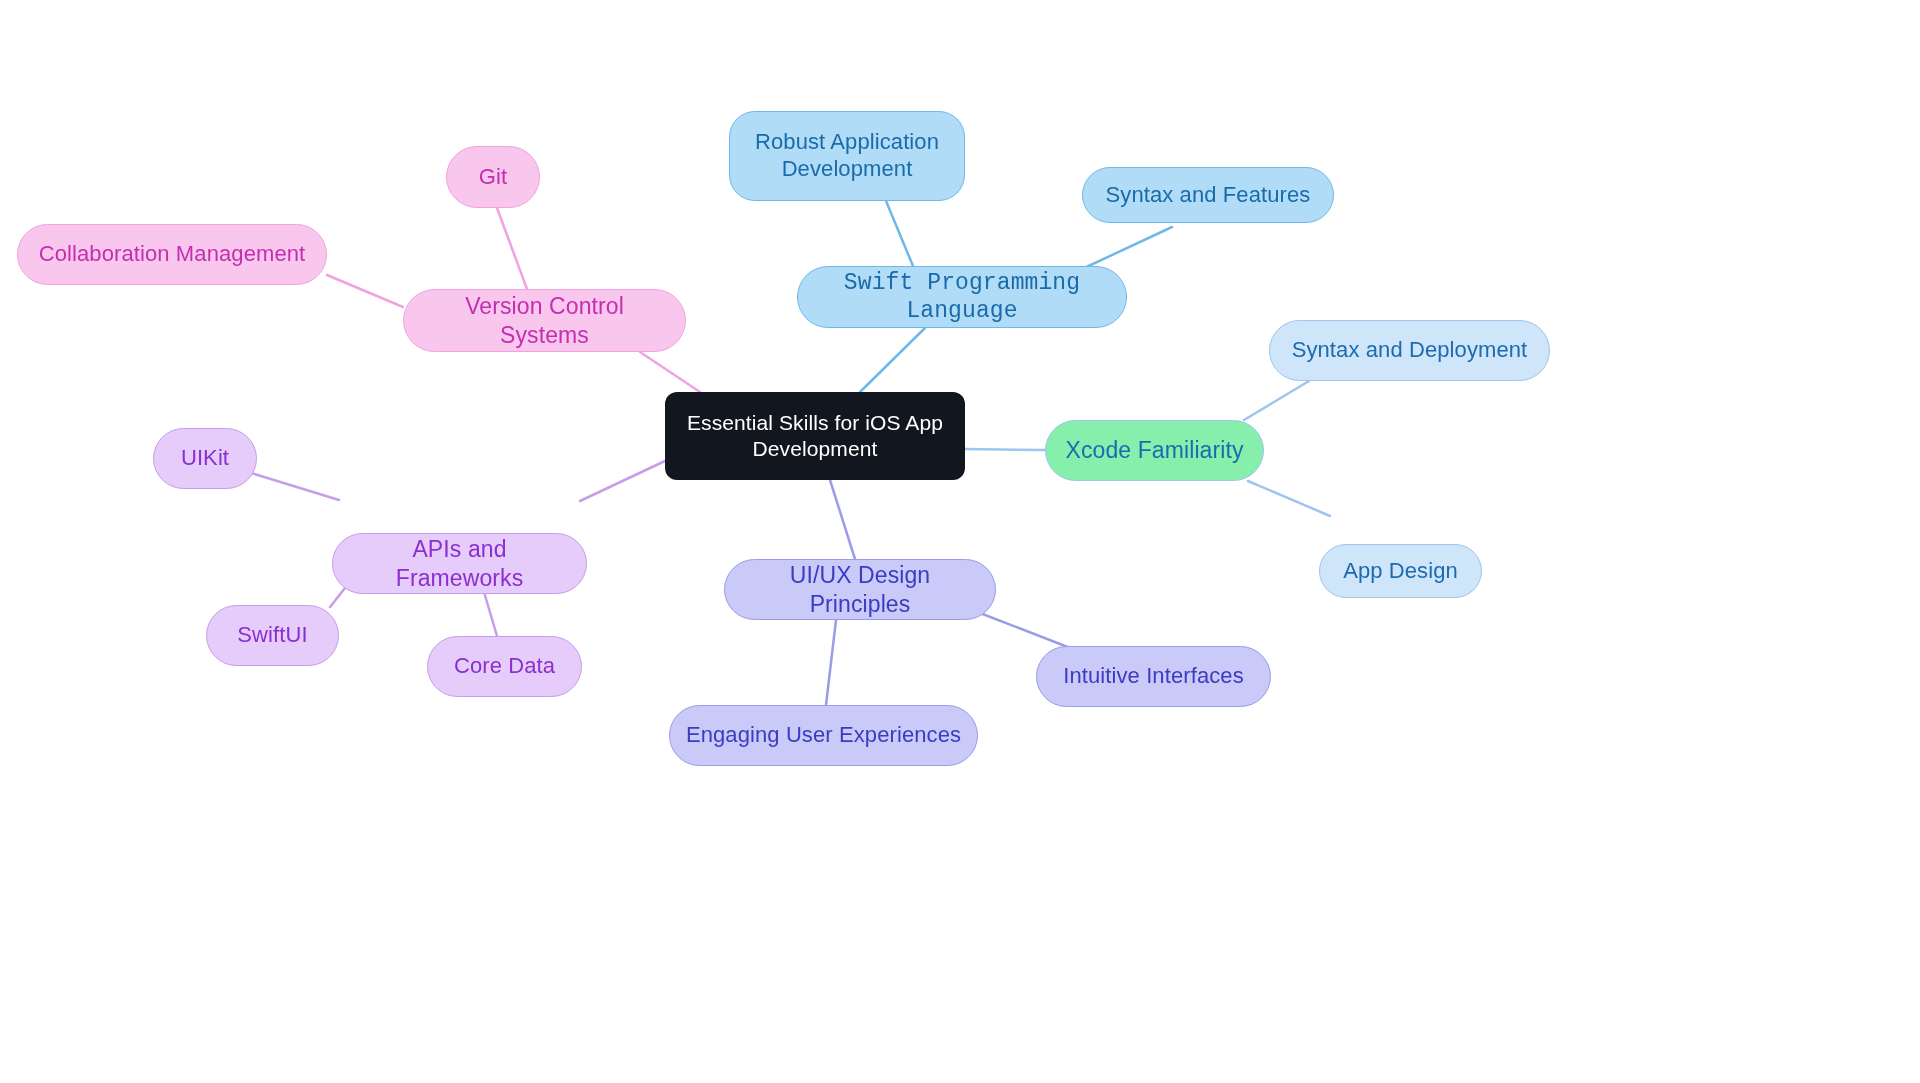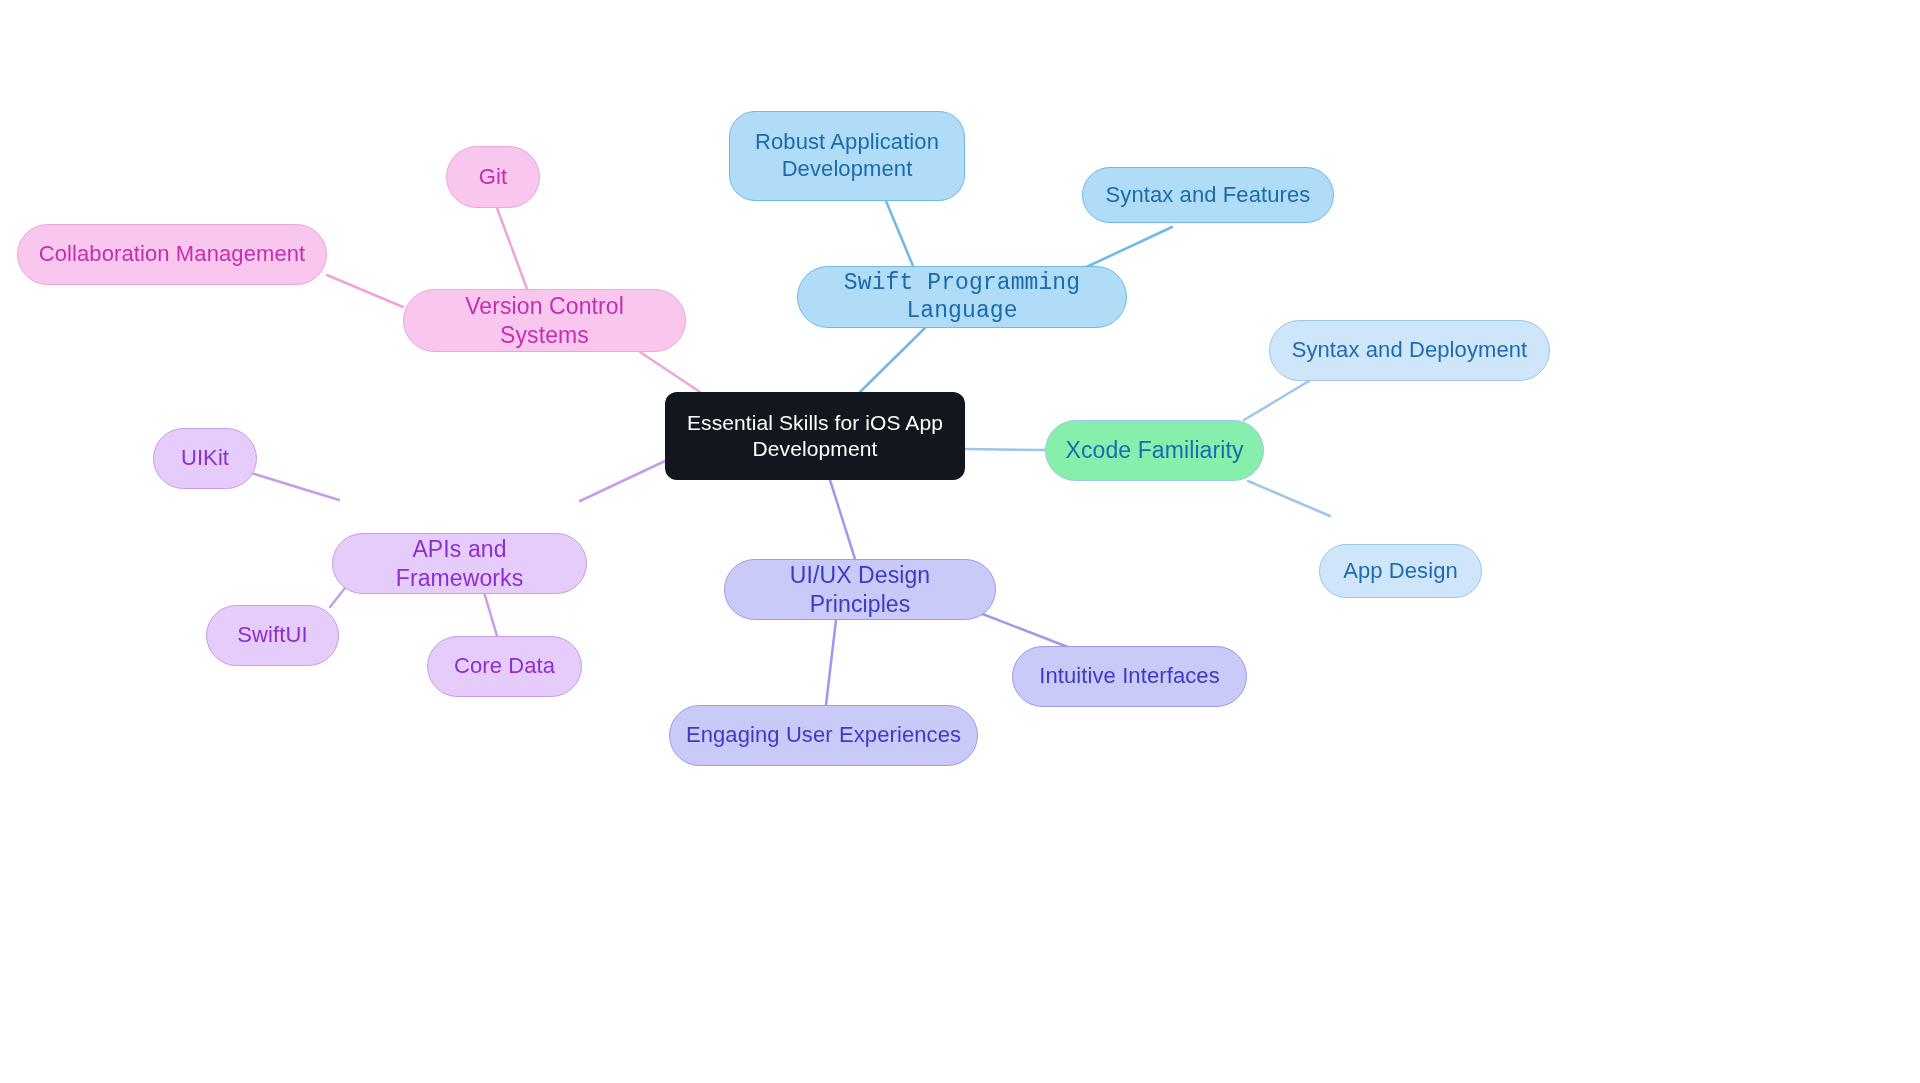--- a/index.html
+++ b/index.html
@@ -87,20 +87,20 @@
       <div class="node node-leaf" style="left: 17px; top: 224px; width: 310px; height: 61px; background: rgb(249, 198, 238); border-color: rgb(240, 163, 221); color: rgb(196, 47, 176);"><span>Collaboration Management</span></div>
       <div class="node node-leaf" style="left: 446px; top: 146px; width: 94px; height: 62px; background: rgb(249, 198, 238); border-color: rgb(240, 163, 221); color: rgb(196, 47, 176);"><span>Git</span></div>
       <div class="node node-branch" style="left: 797px; top: 266px; width: 330px; height: 62px; background: rgb(176, 220, 248); border-color: rgb(111, 184, 232); color: rgb(26, 107, 168); font-family: Liberation Mono, monospace;"><span>Swift Programming Language</span></div>
       <div class="node node-leaf two-line" style="left: 729px; top: 111px; width: 236px; height: 90px; background: rgb(176, 220, 248); border-color: rgb(111, 184, 232); color: rgb(26, 107, 168);"><span>Robust Application
 Development</span></div>
       <div class="node node-leaf" style="left: 1082px; top: 167px; width: 252px; height: 56px; background: rgb(176, 220, 248); border-color: rgb(111, 184, 232); color: rgb(26, 107, 168);"><span>Syntax and Features</span></div>
       <div class="node node-branch" style="left: 1045px; top: 420px; width: 219px; height: 61px; background: #86efac; border-color: rgb(157, 197, 238); color: rgb(28, 107, 176);"><span>Xcode Familiarity</span></div>
       <div class="node node-leaf" style="left: 1269px; top: 320px; width: 281px; height: 61px; background: rgb(207, 229, 250); border-color: rgb(157, 197, 238); color: rgb(28, 107, 176);"><span>Syntax and Deployment</span></div>
       <div class="node node-leaf" style="left: 1319px; top: 516px; width: 163px; height: 54px; background: rgb(207, 229, 250); border-color: rgb(157, 197, 238); color: rgb(28, 107, 176); margin-top: 28px;"><span>App Design</span></div>
       <div class="node node-branch" style="left: 724px; top: 559px; width: 272px; height: 61px; background: rgb(201, 202, 247); border-color: rgb(154, 156, 232); color: rgb(59, 59, 196);"><span>UI/UX Design Principles</span></div>
-      <div class="node node-leaf" style="left: 1012px; top: 646px; width: 235px; height: 61px; background: rgb(201, 202, 247); border-color: rgb(154, 156, 232); color: rgb(59, 59, 196);"><span>Intuitive Interfaces</span></div>
+      <div class="node node-leaf" style="left: 1036px; top: 646px; width: 235px; height: 61px; background: rgb(201, 202, 247); border-color: rgb(154, 156, 232); color: rgb(59, 59, 196);"><span>Intuitive Interfaces</span></div>
       <div class="node node-leaf" style="left: 669px; top: 705px; width: 309px; height: 61px; background: rgb(201, 202, 247); border-color: rgb(154, 156, 232); color: rgb(59, 59, 196);"><span>Engaging User Experiences</span></div>
       <div class="node node-branch" style="left: 332px; top: 494px; width: 255px; height: 61px; background: rgb(230, 204, 250); border-color: rgb(199, 157, 232); color: rgb(139, 47, 208); margin-top: 39px;"><span>APIs and Frameworks</span></div>
       <div class="node node-leaf" style="left: 153px; top: 428px; width: 104px; height: 61px; background: rgb(230, 204, 250); border-color: rgb(199, 157, 232); color: rgb(139, 47, 208); align-items: center;"><span>UIKit</span></div>
       <div class="node node-leaf" style="left: 206px; top: 605px; width: 133px; height: 61px; background: rgb(230, 204, 250); border-color: rgb(199, 157, 232); color: rgb(139, 47, 208);"><span>SwiftUI</span></div>
       <div class="node node-leaf" style="left: 427px; top: 636px; width: 155px; height: 61px; background: rgb(230, 204, 250); border-color: rgb(199, 157, 232); color: rgb(139, 47, 208);"><span>Core Data</span></div>
     </div>
 </div>
 
 </body></html>

